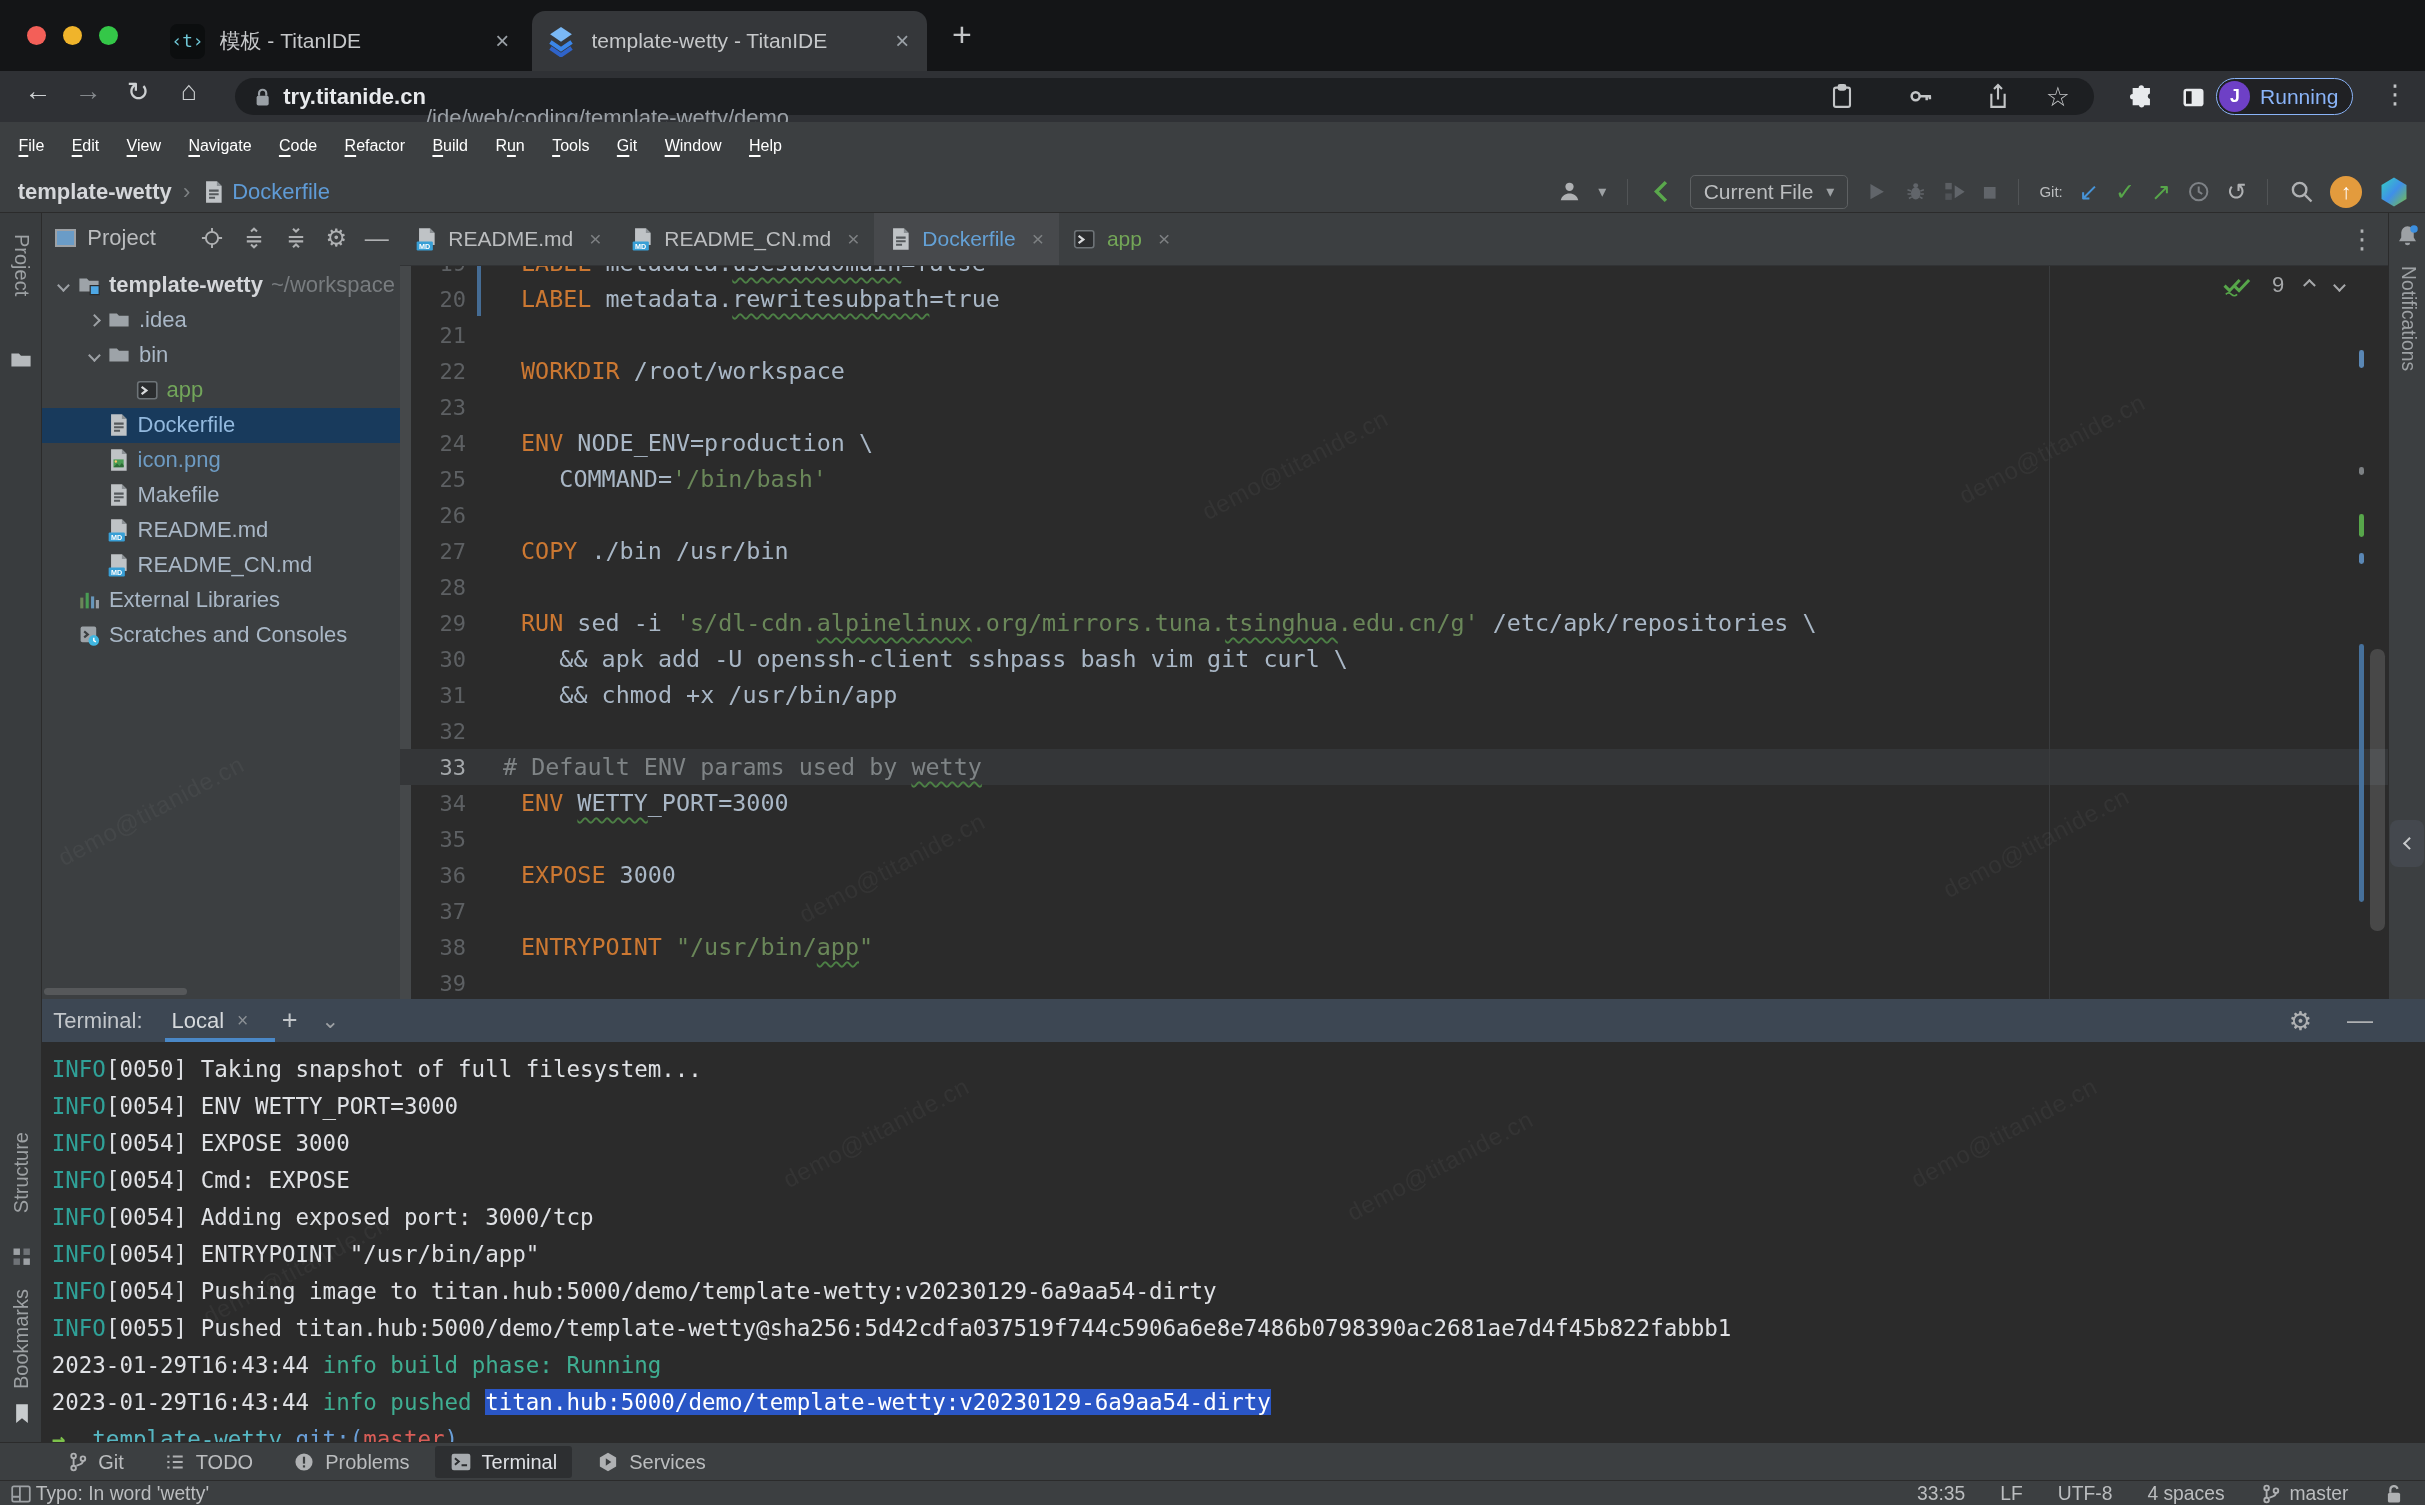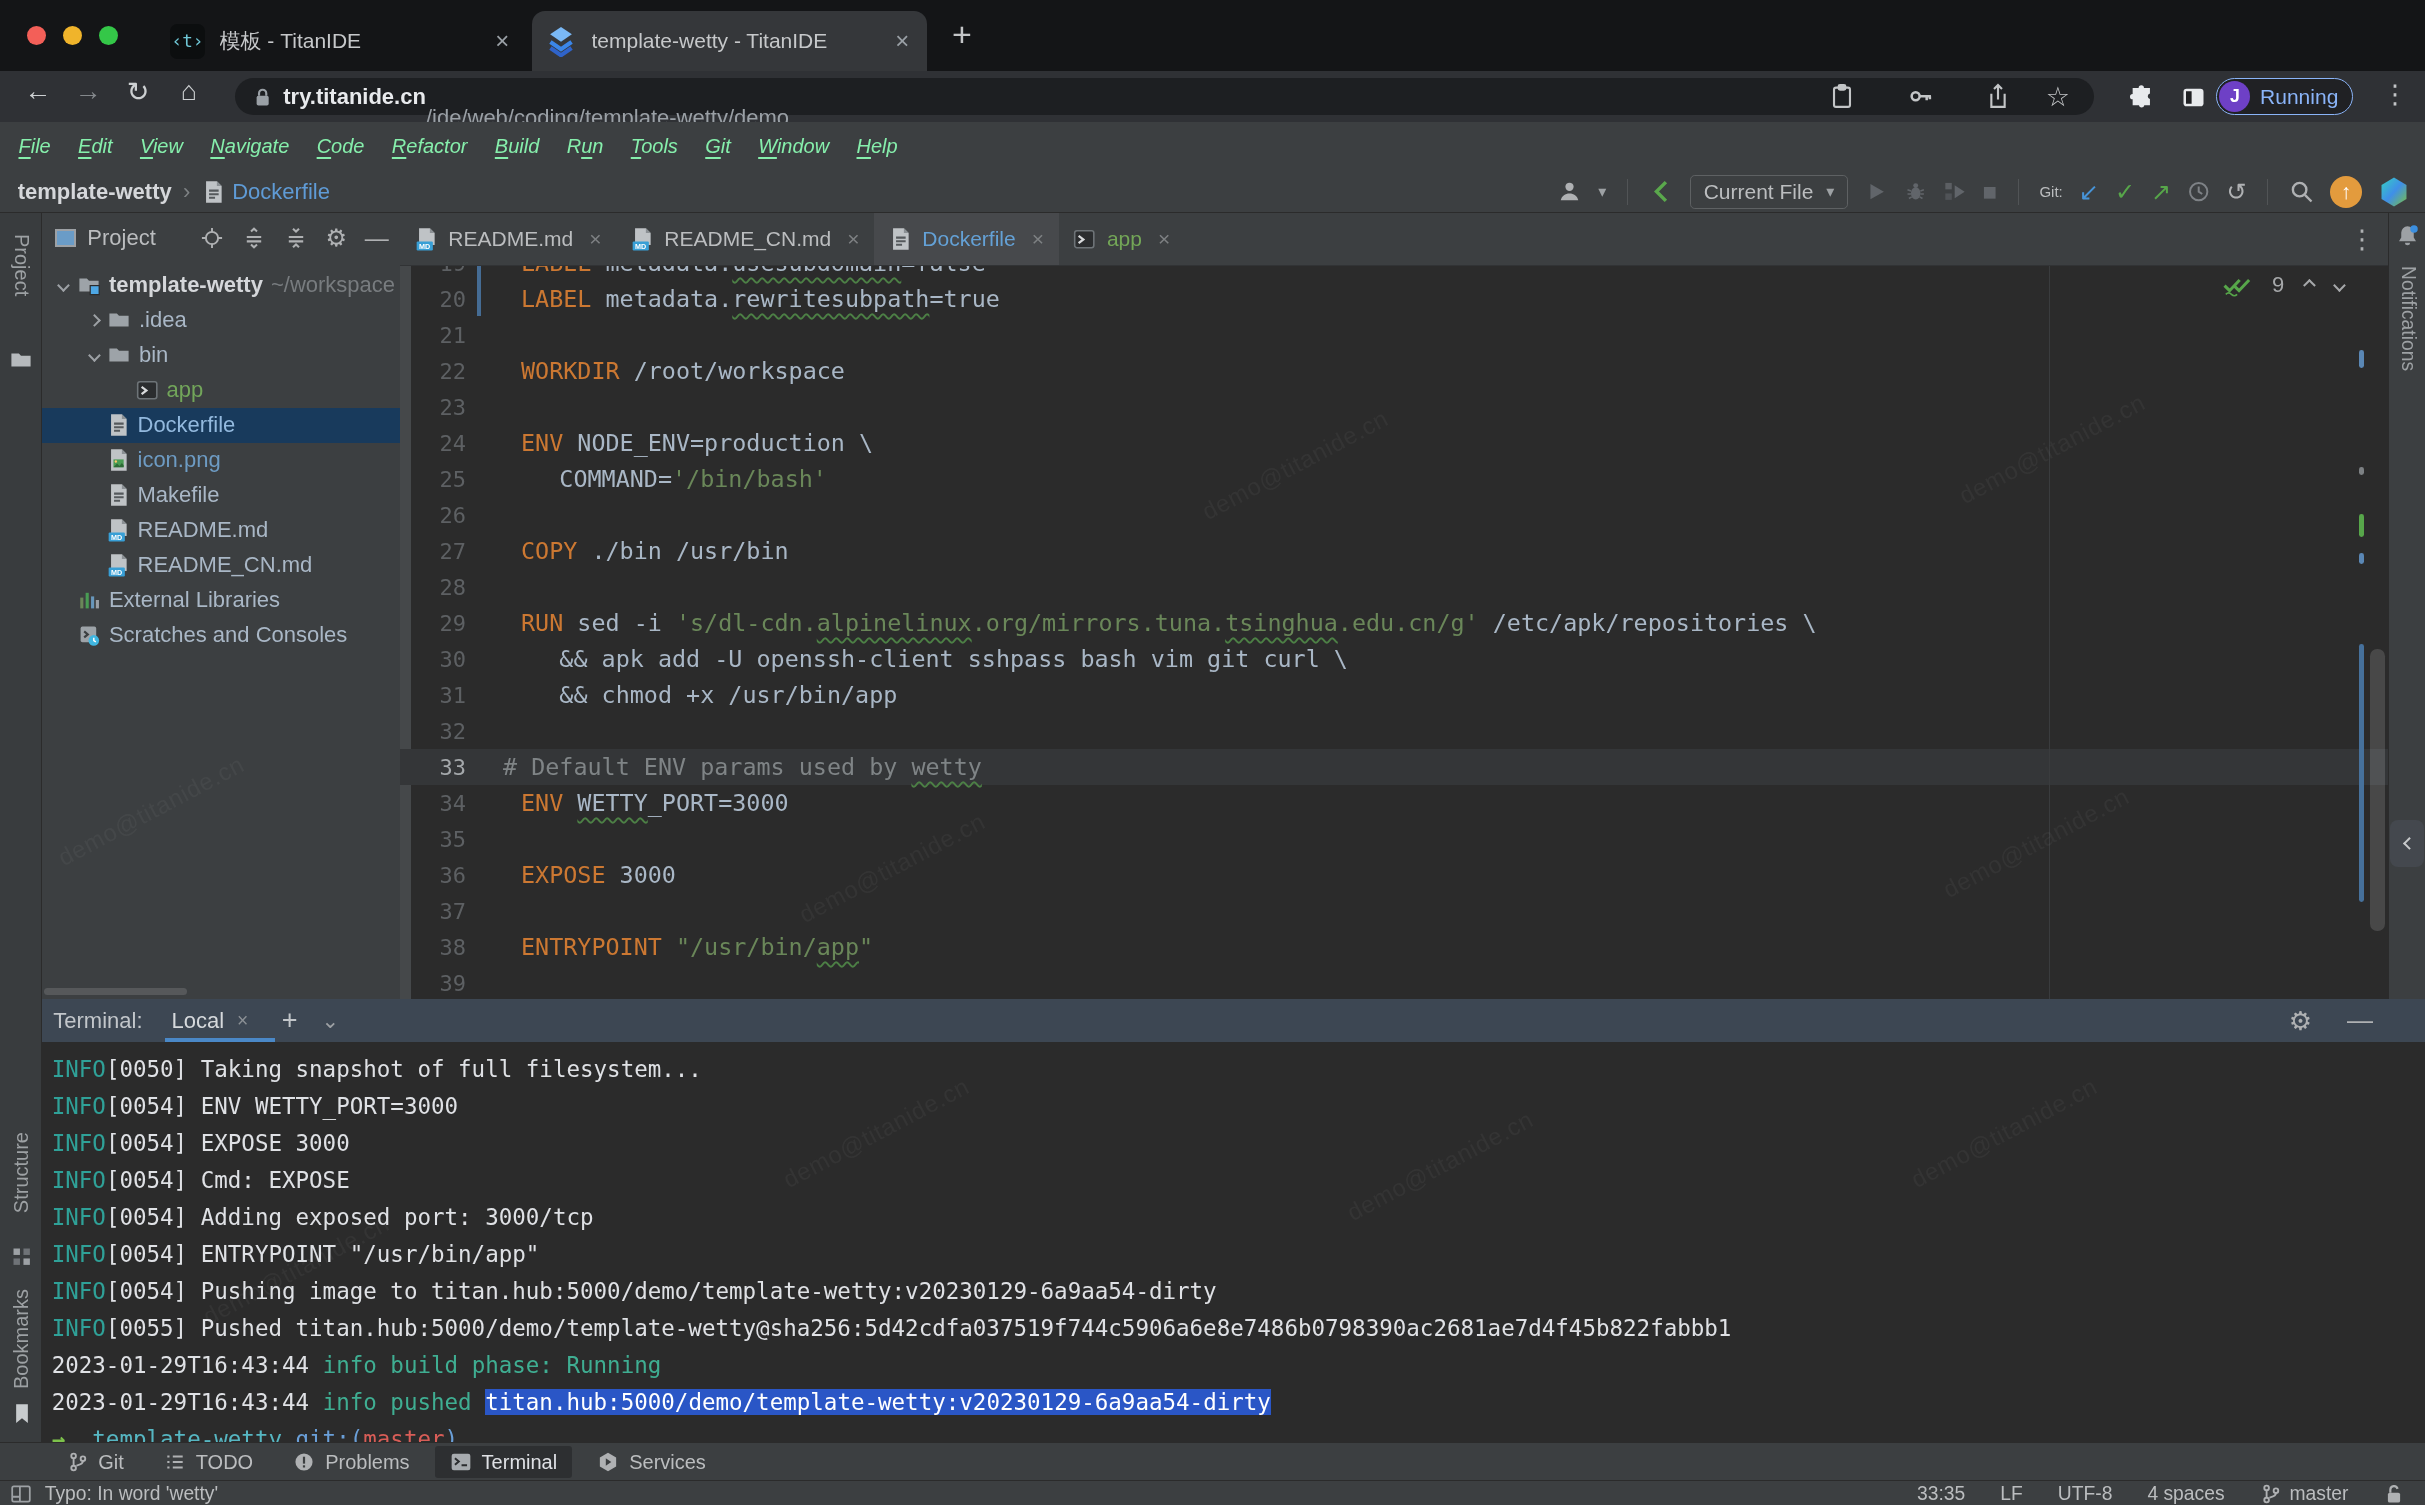--- a/index.html
+++ b/index.html
@@ -35,21 +35,21 @@
   .profile { position:absolute; left:2216px; top:7.2px; width:137px; height:37px; border:1.6px solid #8ab4f8; border-radius:19.3px;
              display:flex; align-items:center; background:#202124; }
   .avatar { width:31px; height:31px; border-radius:50%; background:#6e40c6; color:#fff; font-size:17.7px; font-weight:bold;
             display:flex; align-items:center; justify-content:center; margin:0 9.7px 0 2.4px; }
   .paused { color:#8ab4f8; font-size:21px; }
   .cmenu { position:absolute; left:2382px; top:8px; color:#c3c5c7; font-size:26px; letter-spacing:0; }
 
   
   .menubar { position:absolute; left:0; top:122px; width:2426px; height:48px; background:#3c3f41;
              display:flex; align-items:center; padding-left:4.8px; }
-  .menu-item { color:#86efac; font-size:20px; padding:0 13.7px;font-style:italic; }
+  .menu-item { color:#ffffff; font-size:16px; padding:0 13.7px; }
   .menu-item u { text-underline-offset:4px; text-decoration-thickness:1.6px; }
   .crumbrow { position:absolute; left:0; top:171px; width:2426px; height:42px; background:#3c3f41;
               border-bottom:0.8px solid #2b2b2b; display:flex; align-items:center; }
   .crumb-proj { color:#d5d7da; font-weight:bold; font-size:22px; margin-left:17.7px; }
   .crumb-sep { color:#7e8284; font-size:22px; margin:0 11.3px; }
   .crumb-file { color:#5f9bd6; font-size:22px; margin-left:8px; }
   .toolcluster { margin-left:auto; display:flex; align-items:center; gap:16px; padding-right:16px; }
   .tsep { width:0.8px; height:26px; background:#515456; margin:0 4.8px; }
   .combo { display:flex; align-items:center; gap:13px; border:0.8px solid #5e6163; border-radius:4.8px;
            height:34px; padding:0 13px; color:#bbbdbf; font-size:21px; }
@@ -152,21 +152,21 @@
   .c-arrow { color:#7dc24b; font-weight:bold; }
   .tline .c-t { color:#dfe1e5; }
 
   
   .bottombar { position:absolute; left:0; top:1442px; width:2426px; height:39px; background:#3c3f41;
                border-top:0.8px solid #2b2b2b; display:flex; align-items:center; padding-left:52px; gap:11.3px; }
   .bb-item { display:flex; align-items:center; gap:9.7px; color:#bbbdbf; font-size:20px; padding:4.8px 14.5px; border-radius:3.2px; }
   .bb-item.active { background:#2d2f31; color:#dfe1e5; }
   .statusbar { position:absolute; left:0; top:1480px; width:2426px; height:26px; background:#3c3f41;
                border-top:0.8px solid #2b2b2b; display:flex; align-items:center; font-size:19.3px; color:#bbbdbf; }
-  .sb-left { display:flex; align-items:center; gap:13px; margin-left:9.7px; }
+  .sb-left { display:flex; align-items:center; gap:4px; margin-left:9.7px; }
   .sb-right { margin-left:auto; display:flex; align-items:center; gap:35px; padding-right:22.5px; }
   .sb-branch { display:flex; align-items:center; gap:8px; }
 
   
   .expandbtn { position:absolute; left:2390px; top:820px; width:34px; height:47px; background:#44484e;
                border-radius:8px; display:flex; align-items:center; justify-content:center; }
   .expandbtn .chev { border-color:#c7c9cb; transform:rotate(135deg); margin-left:4.8px; }
 
   
   .wm { position:absolute; color:rgba(200,205,210,.06); font-size:24px; transform:rotate(-28deg);

